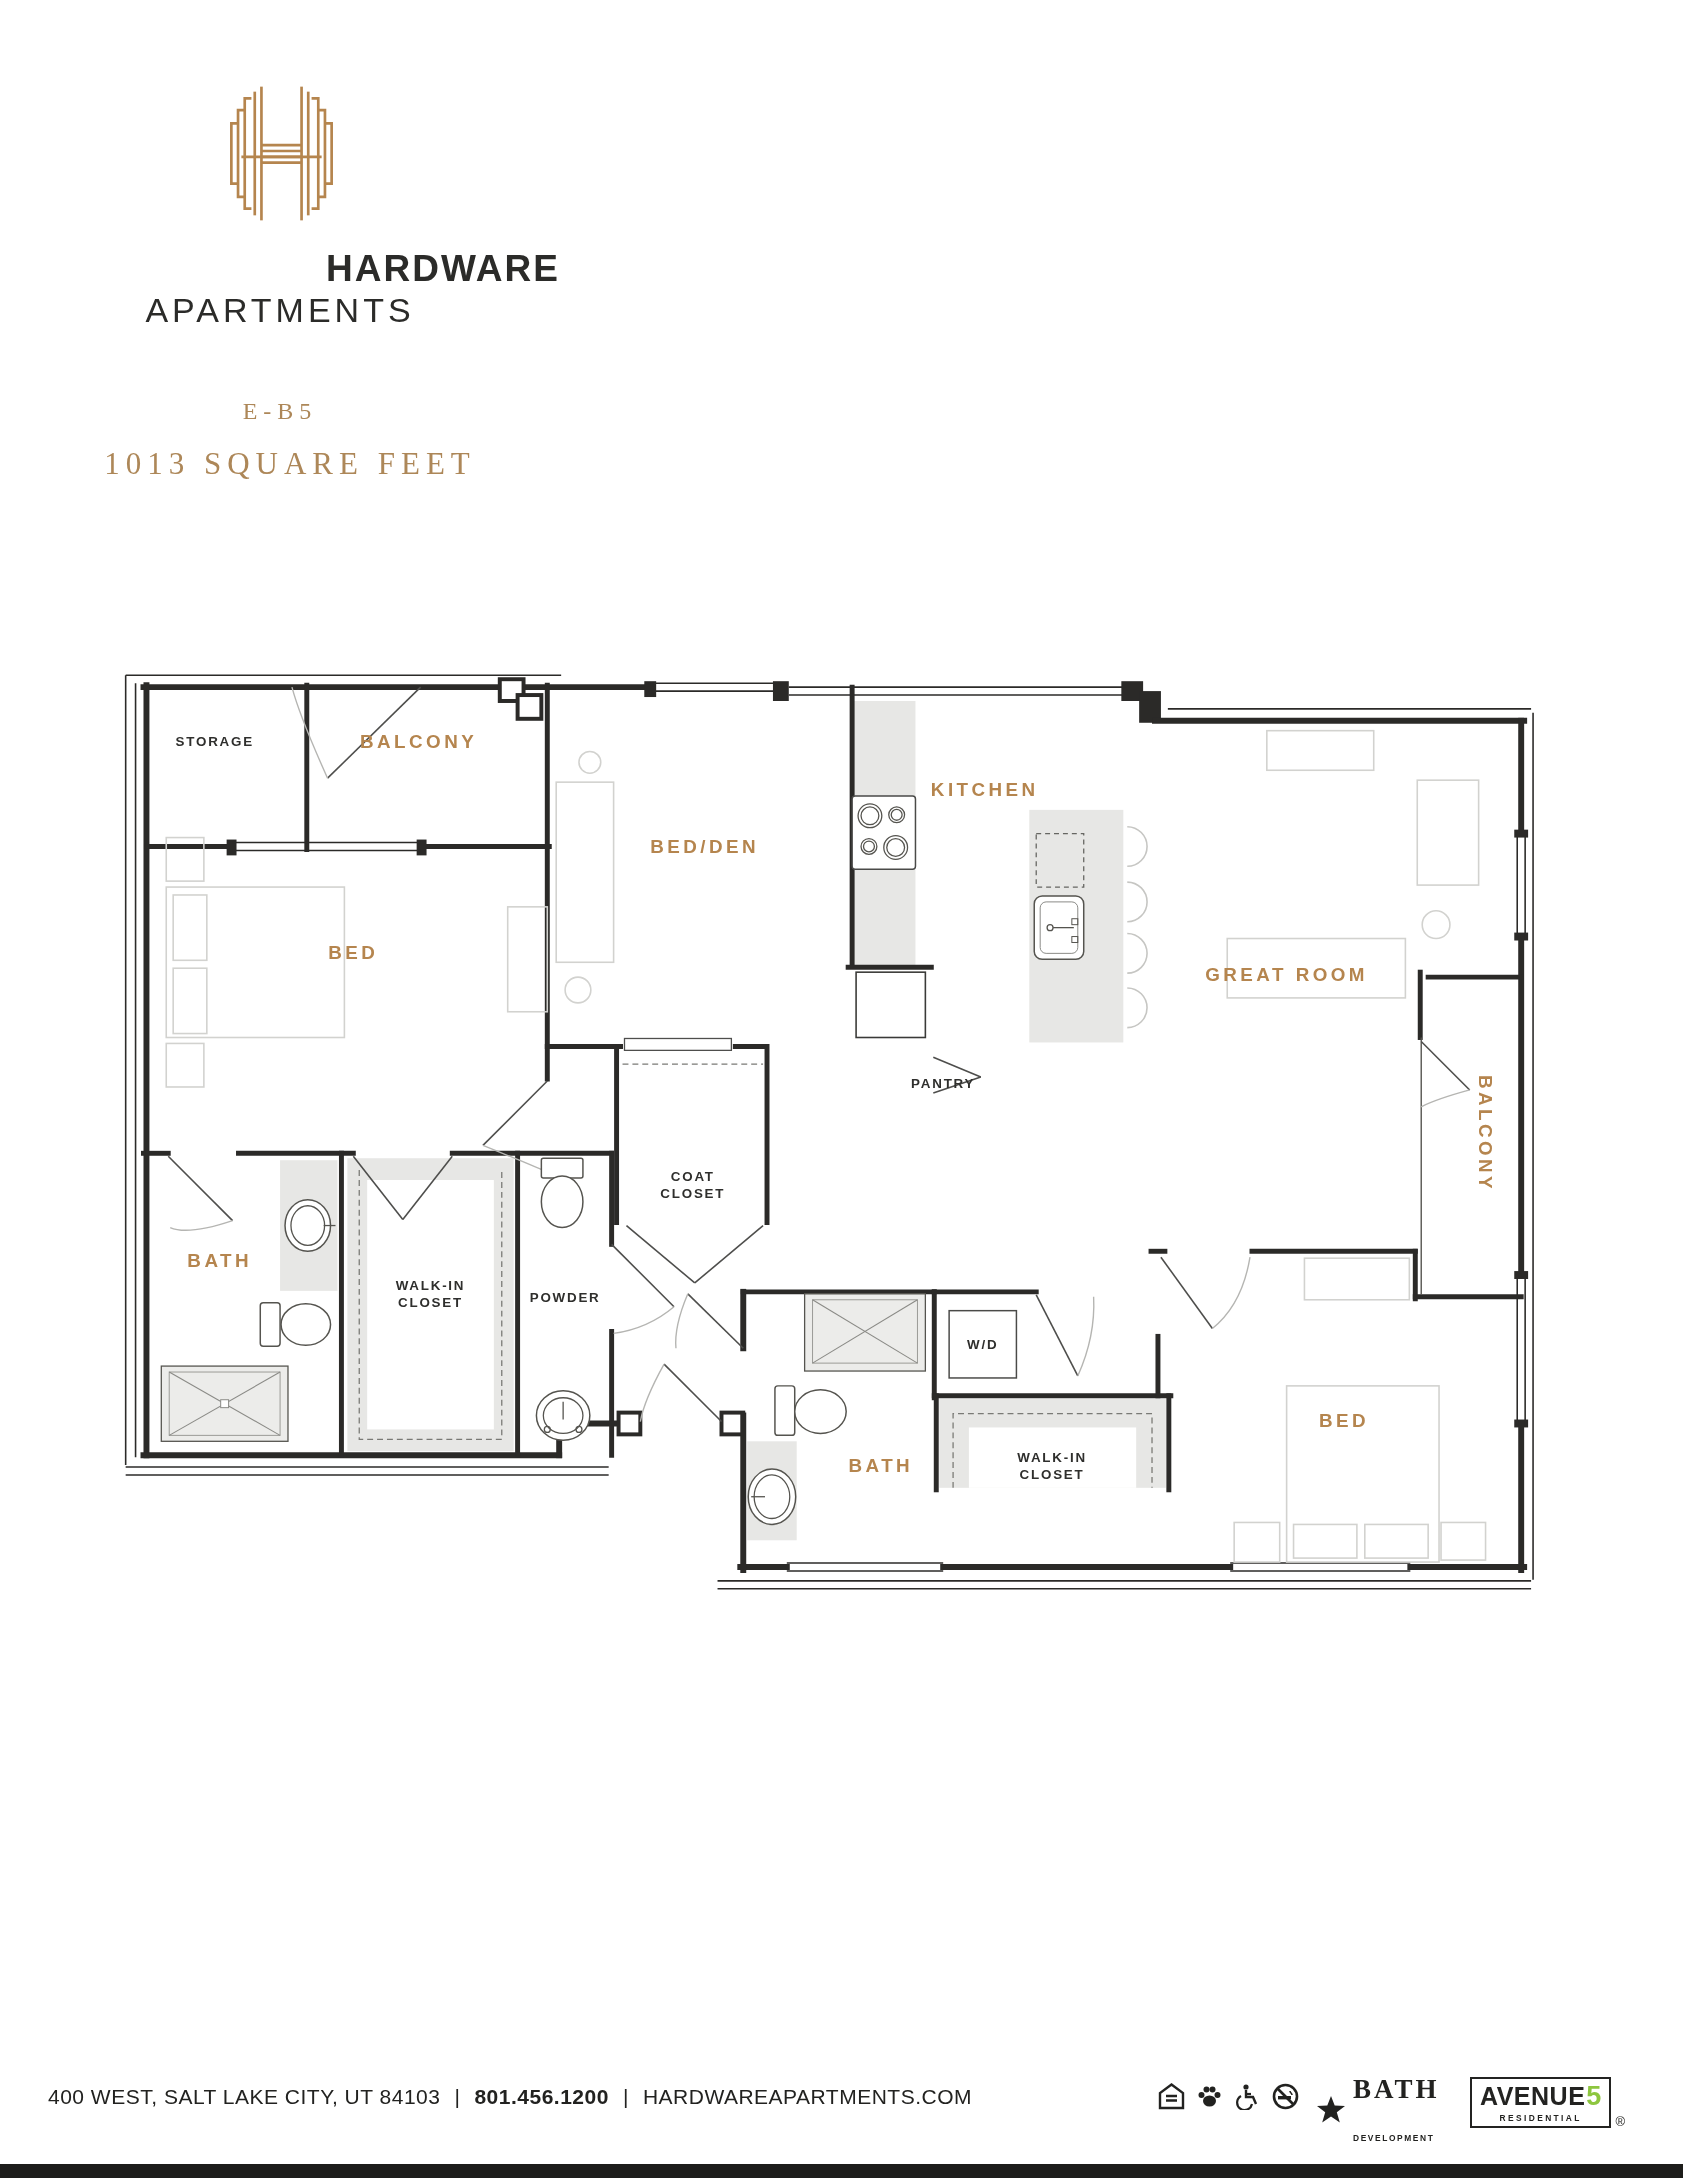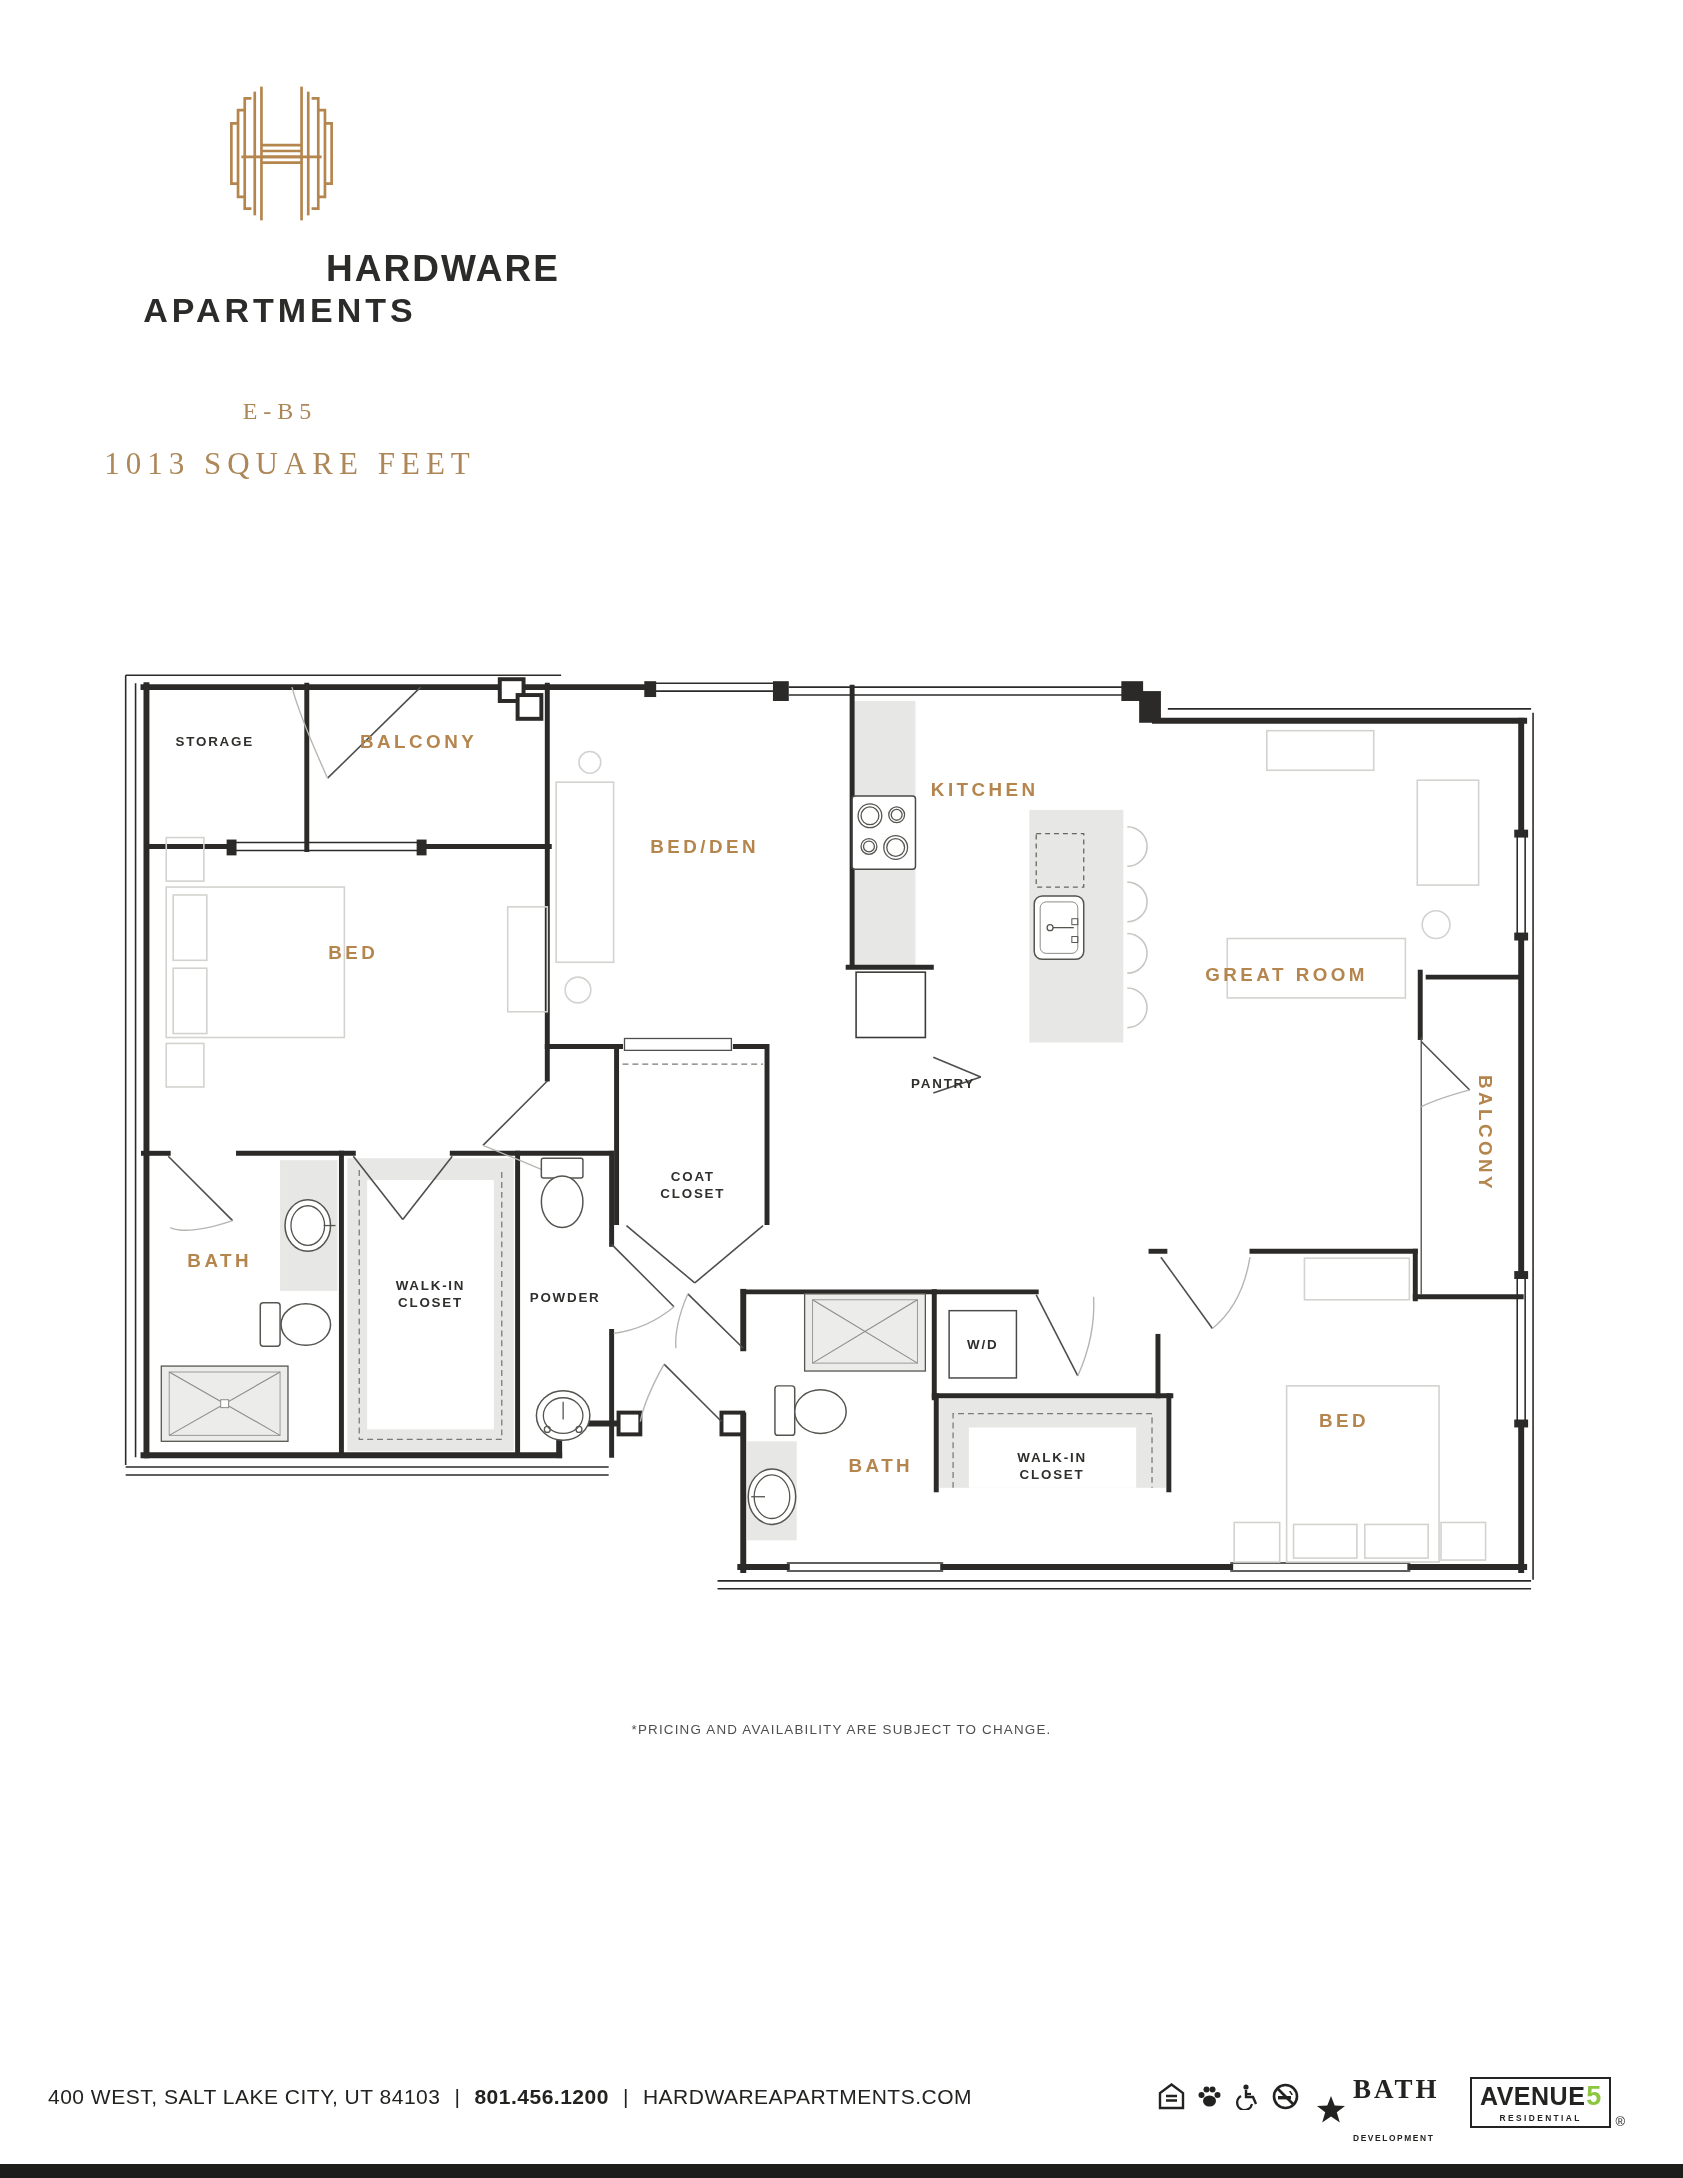--- a/index.html
+++ b/index.html
@@ -3,21 +3,21 @@
 <meta charset="utf-8">
 <style>
   html,body{margin:0;padding:0;background:#ffffff;}
   .page{position:relative;width:1683px;height:2178px;background:#fff;overflow:hidden;
         font-family:"Liberation Sans",sans-serif;color:#2d2c2a;}
   
   .logo{position:absolute;left:223px;top:81px;width:117px;height:145px;}
   .brand-line1{position:absolute;left:0;top:248px;width:560px;text-align:right;
     font-size:37px;font-weight:700;letter-spacing:2px;color:#2b2b29;}
   .brand-line2{position:absolute;left:0;top:291px;width:560px;text-align:center;
-    font-size:34px;font-weight:700;letter-spacing:4px;color:#2b2b29;}
+    font-size:34px;font-weight:400;letter-spacing:4px;color:#2b2b29;}
   .plan-code{position:absolute;left:0;top:398px;width:560px;text-align:center;
     font-family:"Liberation Serif",serif;font-size:24px;letter-spacing:6px;color:#ad8758;}
   .plan-size{position:absolute;left:0;top:446px;width:580px;text-align:center;
     font-family:"Liberation Serif",serif;font-size:31px;letter-spacing:6px;color:#ad8758;}
   
   .floorplan{position:absolute;left:94px;top:663px;width:1445px;height:941px;}
   .wall{stroke:#2b2a28;stroke-width:6;fill:none;stroke-linecap:square;}
   .wall5{stroke:#2b2a28;stroke-width:5;fill:none;stroke-linecap:square;}
   .thin{stroke:#2b2a28;stroke-width:1.6;fill:none;}
   .jamb{fill:#2b2a28;}
@@ -316,21 +316,20 @@
       <text class="ld" x="858" y="409">PANTRY</text>
       <text class="ld" x="898" y="673">W/D</text>
       <text class="lg" x="795" y="797">BATH</text>
       <text class="ld" x="968" y="787">WALK-IN</text>
       <text class="ld" x="968" y="804">CLOSET</text>
       <text class="lg" x="1263" y="752">BED</text>
     </g>
   </svg>
 
   <div class="disclaimer">
-    <div>*PRICING AND AVAILABILITY ARE SUBJECT TO CHANGE.</div>
   </div>
 
   <div class="footer-text">
     <span>400 WEST, SALT LAKE CITY, UT 84103</span><span class="sep">|</span><span class="phone">801.456.1200</span><span class="sep">|</span><span>HARDWAREAPARTMENTS.COM</span>
   </div>
 
   <div class="badges">
     <svg width="27" height="27" viewBox="0 0 27 27">
       <path d="M13.5 1.5 L25 10 V25 H2 V10 Z" fill="none" stroke="#222220" stroke-width="2.4"></path>
       <path d="M8 13 H19 M8 17.5 H19" stroke="#222220" stroke-width="2.4" fill="none"></path>

